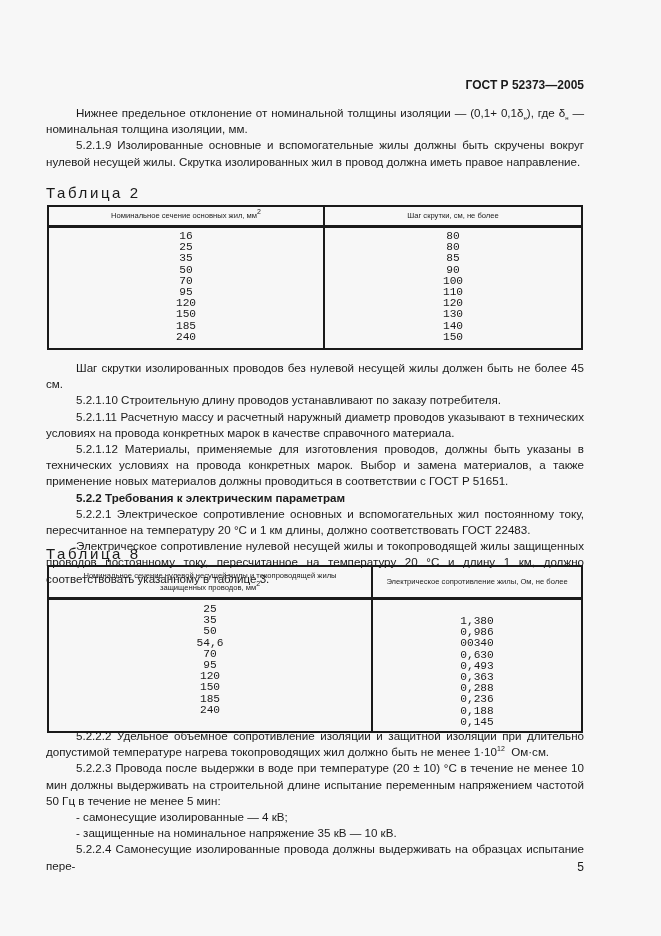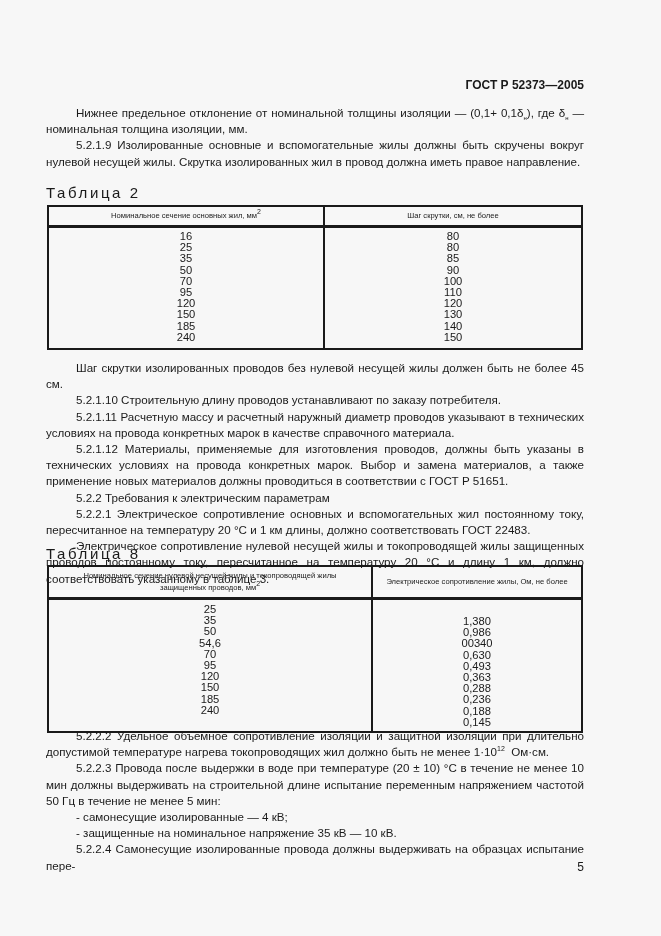--- a/index.html
+++ b/index.html
@@ -13,36 +13,36 @@
       overflow: hidden;
     }
     .page { position: absolute; left: 0; top: 12px; width: 661px; height: 936px; }
     .header {
       position: absolute; top: 66px; right: 77px;
       font-weight: bold; font-size: 12px;
     }
     .block { position: absolute; left: 46px; width: 538px; line-height: 16.2px; }
     .p { margin: 0; text-align: justify; }
     .ind { text-indent: 30px; }
-    .bold { font-weight: normal; }
+    .bold { font-weight: bold; }
     .caption { position: absolute; left: 46px; font-size: 15px; letter-spacing: 2.6px; }
     table.t {
       position: absolute; left: 47px; width: 536px;
       border-collapse: collapse;
       border: 2px solid #1a1a1a;
     }
     table.t th {
       font-weight: normal; font-size: 7.6px;
       border-bottom: 3px solid #1a1a1a;
       padding: 3px 4px; line-height: 12px;
       vertical-align: middle;
     }
     table.t th.c1, table.t td.c1 { border-right: 2px solid #1a1a1a; width: 266px; }
     table.t td { text-align: center; padding: 0; vertical-align: top; font-size: 11.2px; }
-    .vals div { line-height: 11.2px; height: 11.2px; }
+    .vals div { line-height: 11.2px; height: 11.2px; font-family: Liberation Mono, monospace; }
     sup { font-size: 7px; line-height: 0; }
     sub { font-size: 6px; line-height: 0; }
     .pagenum { position: absolute; right: 77px; top: 848px; font-size: 12px; }
   </style>
 </head>
 <body>
 
 <div class="page">
 
   <div class="header">ГОСТ Р 52373—2005</div>

